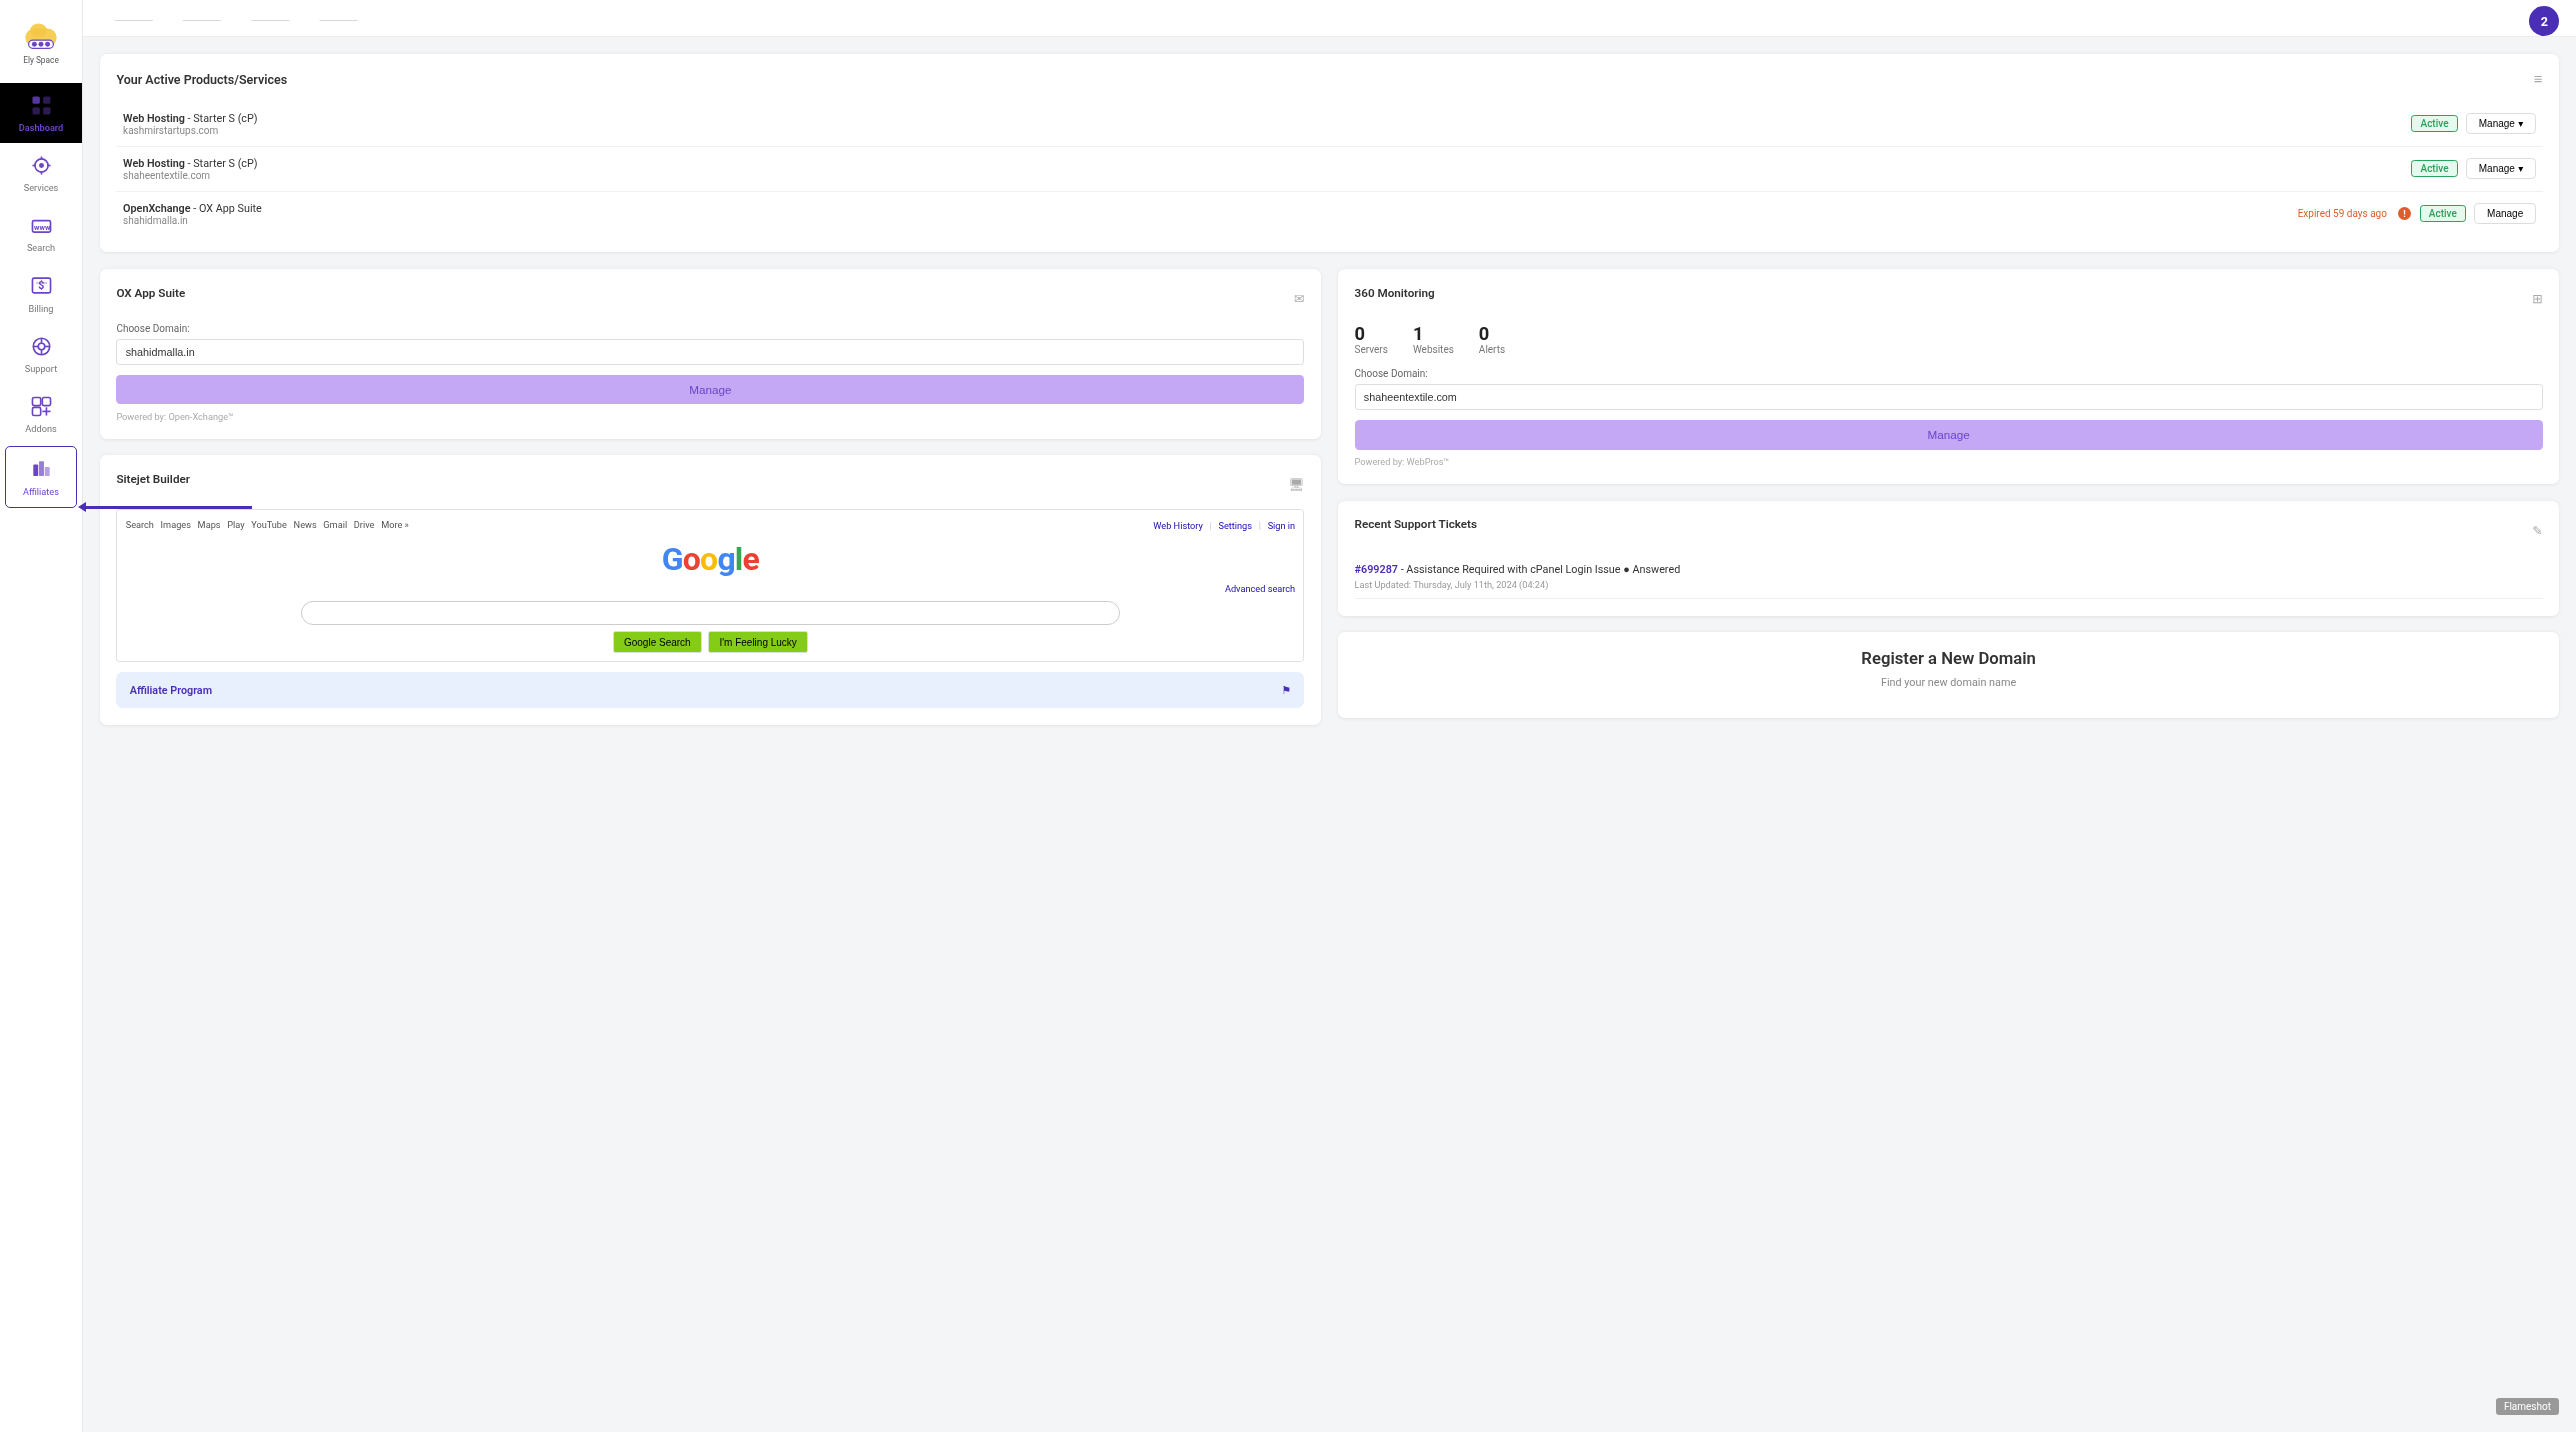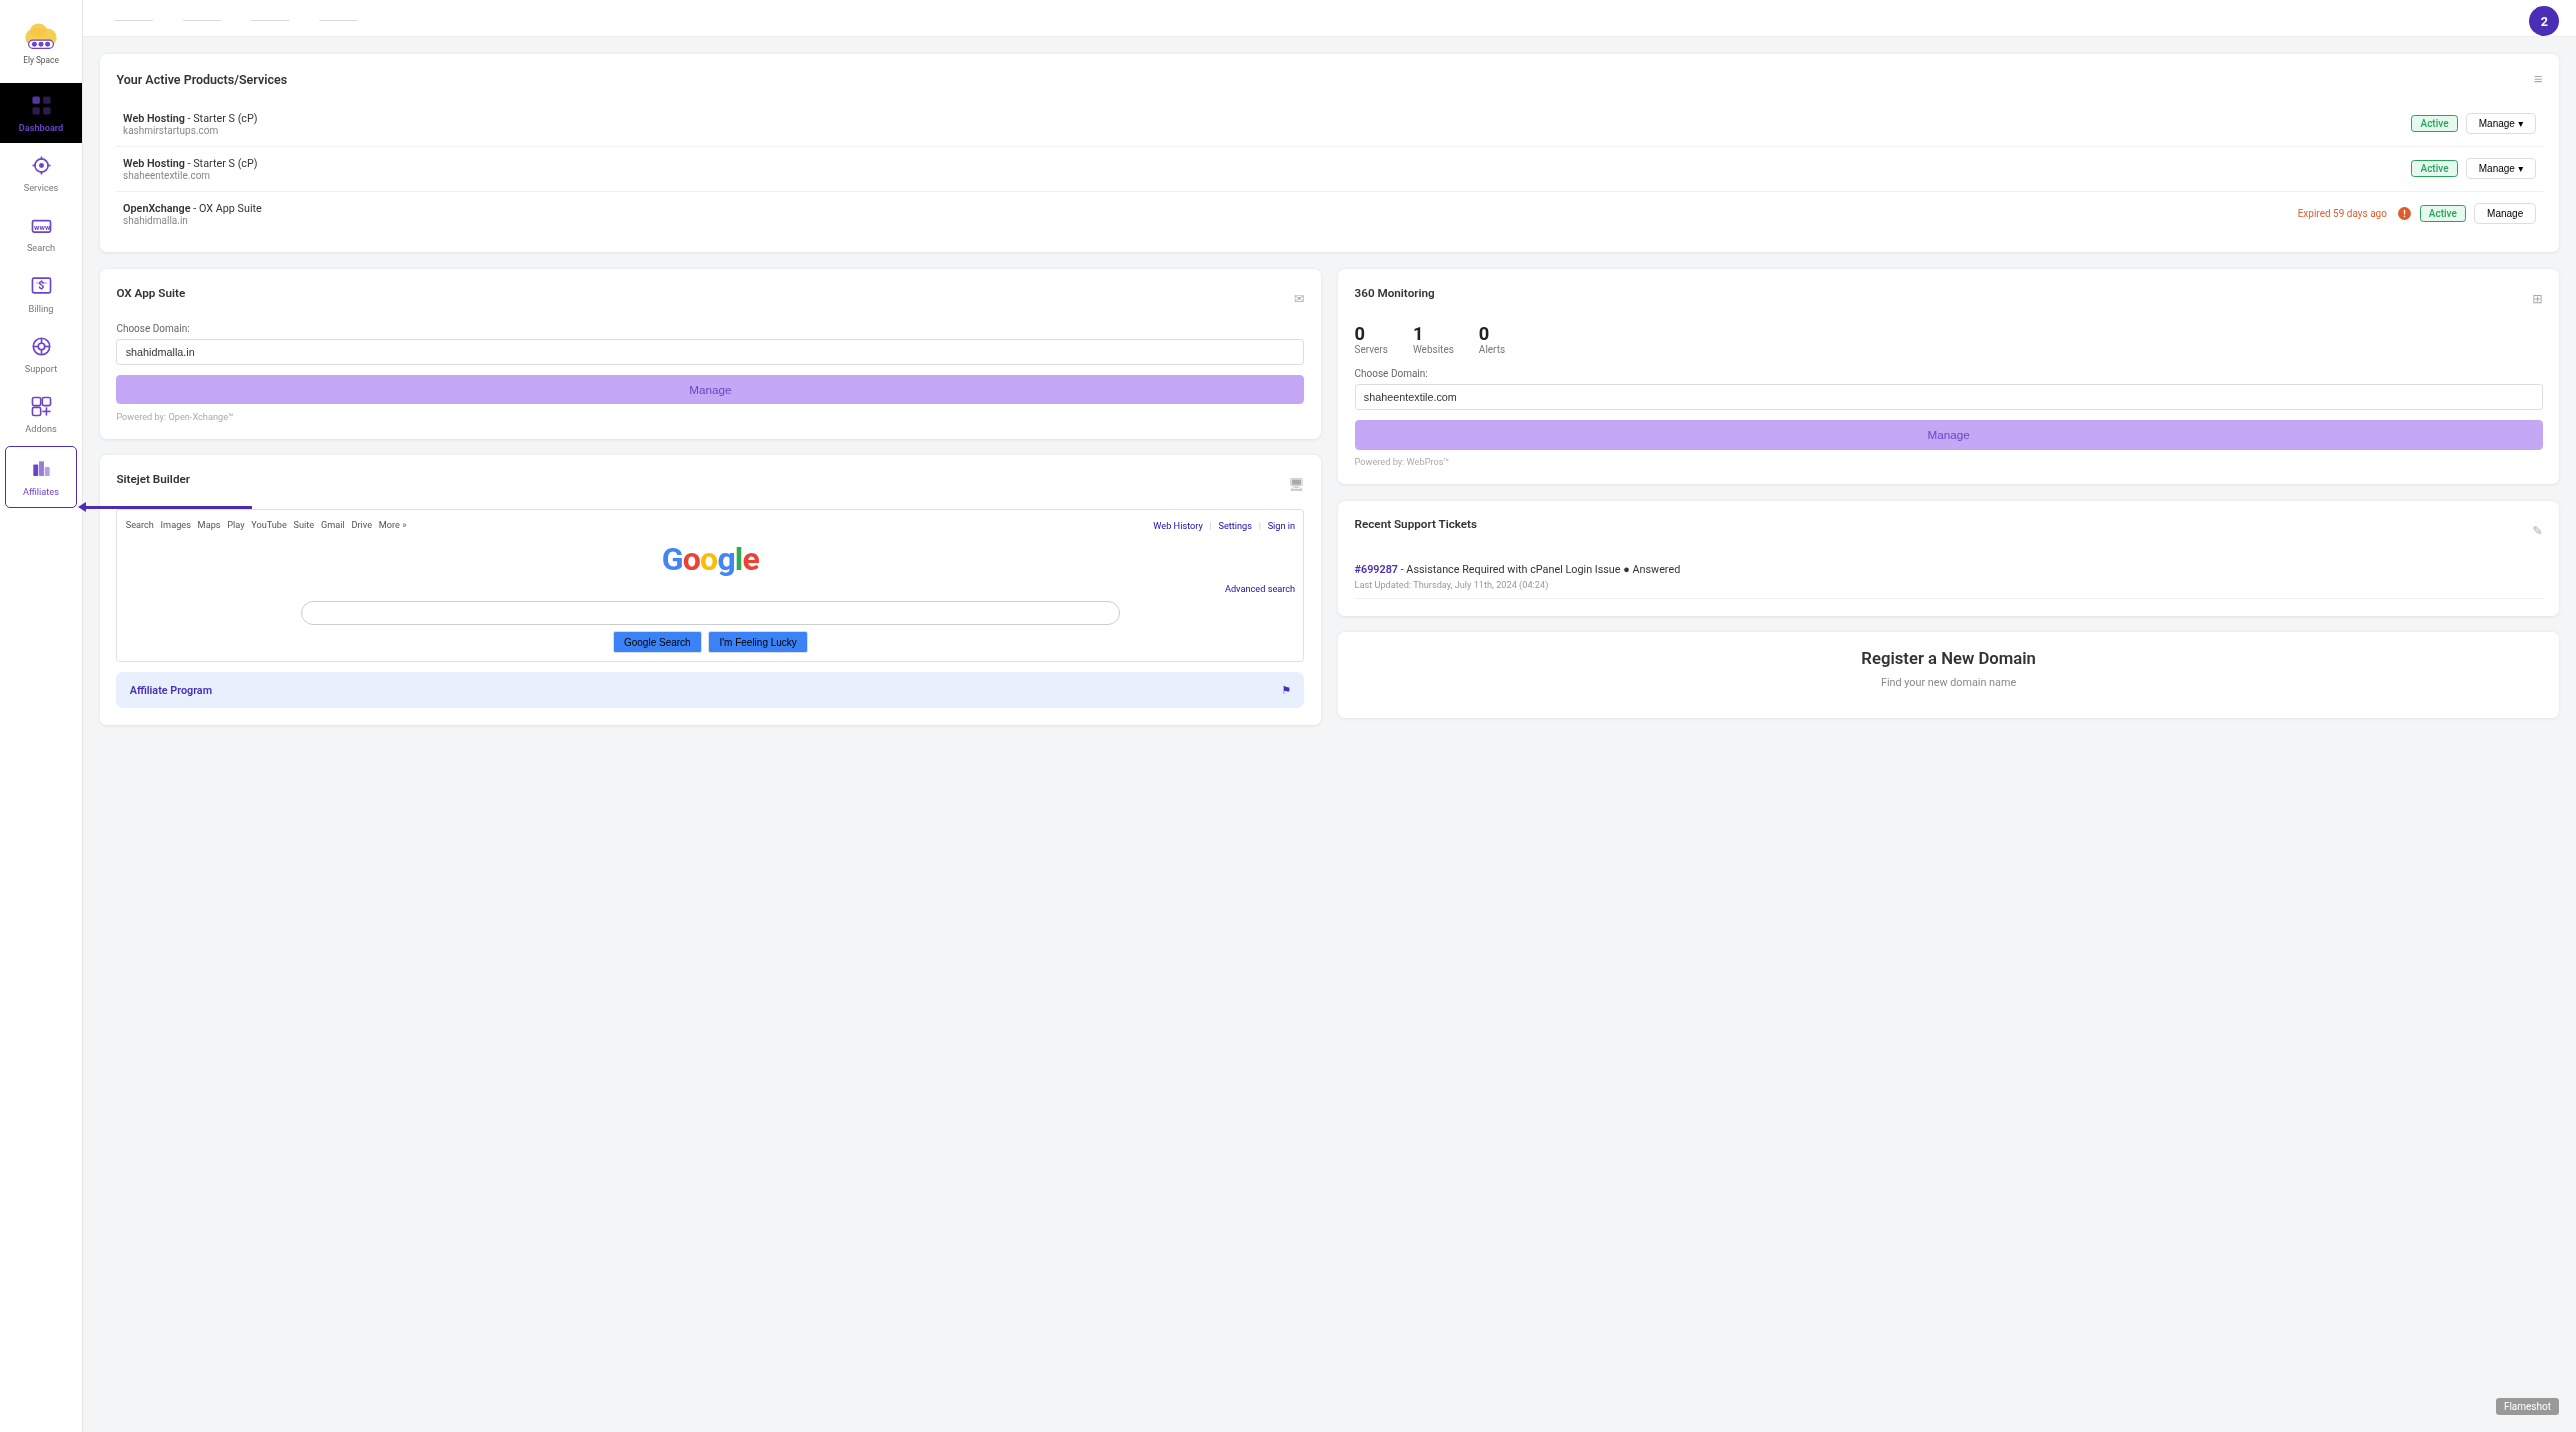--- a/index.html
+++ b/index.html
@@ -257,21 +257,21 @@
       padding: 5px 11.7px;
       font-size: 10.8px;
       margin-bottom: 6.7px;
     }
     .google-buttons {
       display: flex;
       justify-content: center;
       gap: 6.7px;
     }
     .google-btn {
-      background: #3b82f6;
+      background: #84cc16;
       border: 0.8px solid #ddd;
       border-radius: 2.5px;
       padding: 4.2px 10px;
       font-size: 10px;
       cursor: pointer;
     }
 
     
     .affiliate-card {
       background: #e8f0fe;
@@ -634,21 +634,21 @@
           </div>
           <div class="sitejet-content">
 
             <div class="sitejet-header-row">
               <div class="sitejet-search-links">
                 <span>Search</span>
                 <span>Images</span>
                 <span>Maps</span>
                 <span>Play</span>
                 <span>YouTube</span>
-                <span>Suite</span>
+                <span>News</span>
                 <span>Gmail</span>
                 <span>Drive</span>
                 <span>More »</span>
               </div>
               <div class="sitejet-web-links">
                 <a>Web History</a>
                 <span class="sitejet-link-divider">|</span>
                 <a>Settings</a>
                 <span class="sitejet-link-divider">|</span>
                 <a>Sign in</a>

